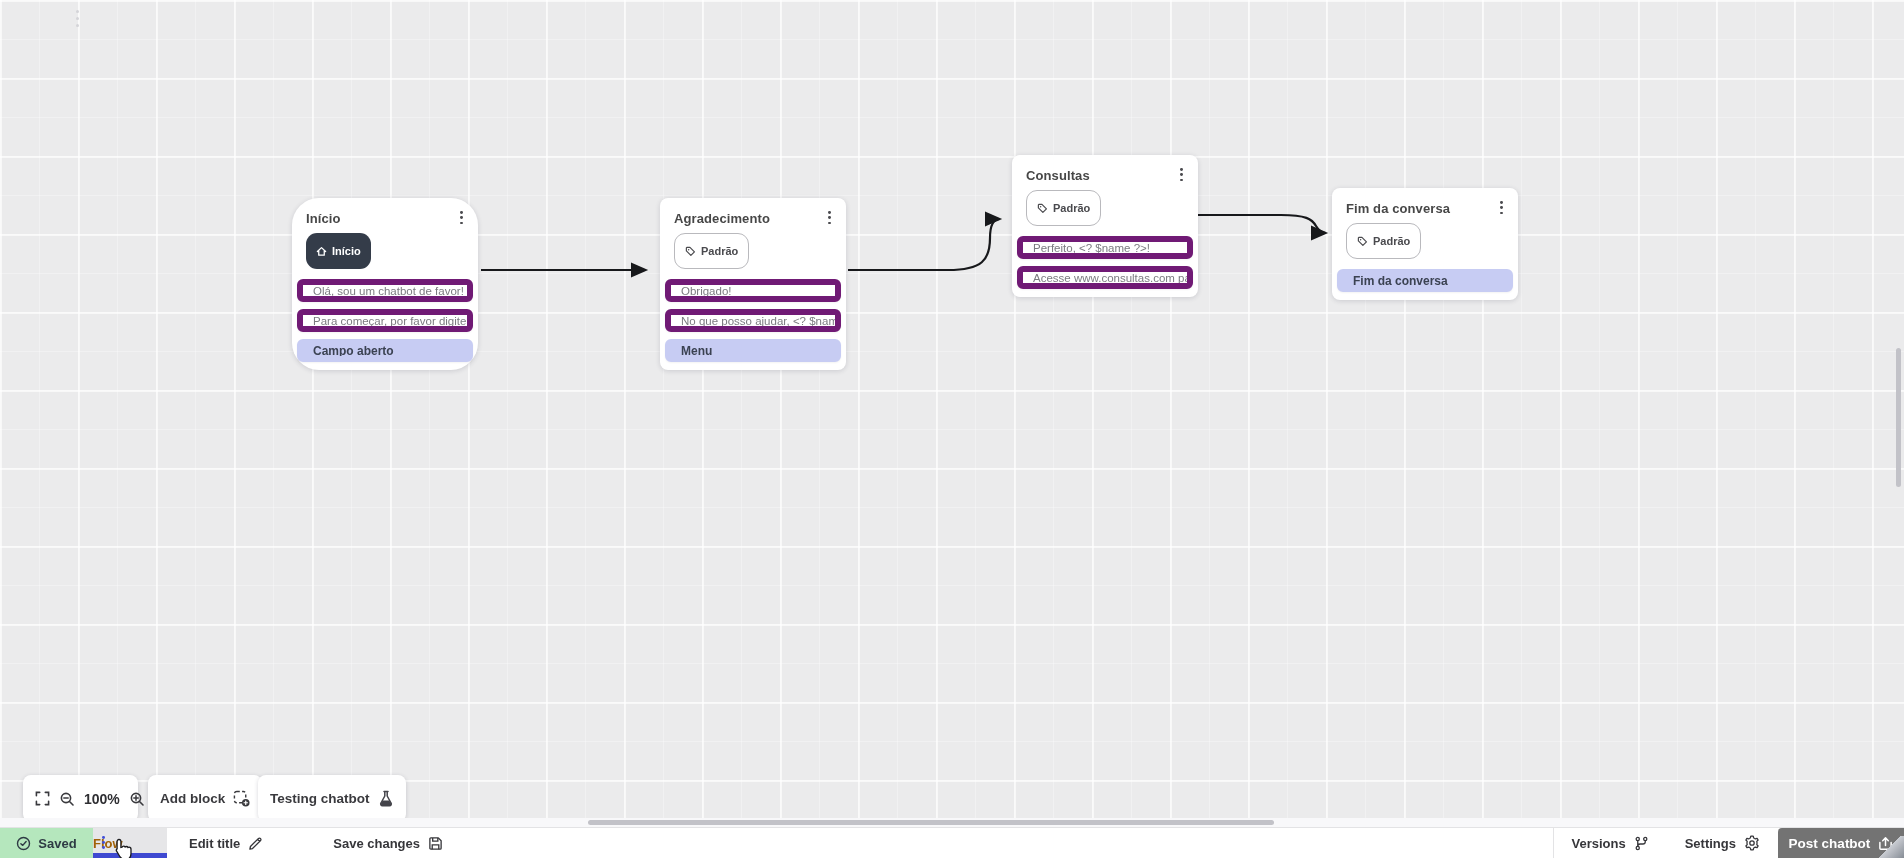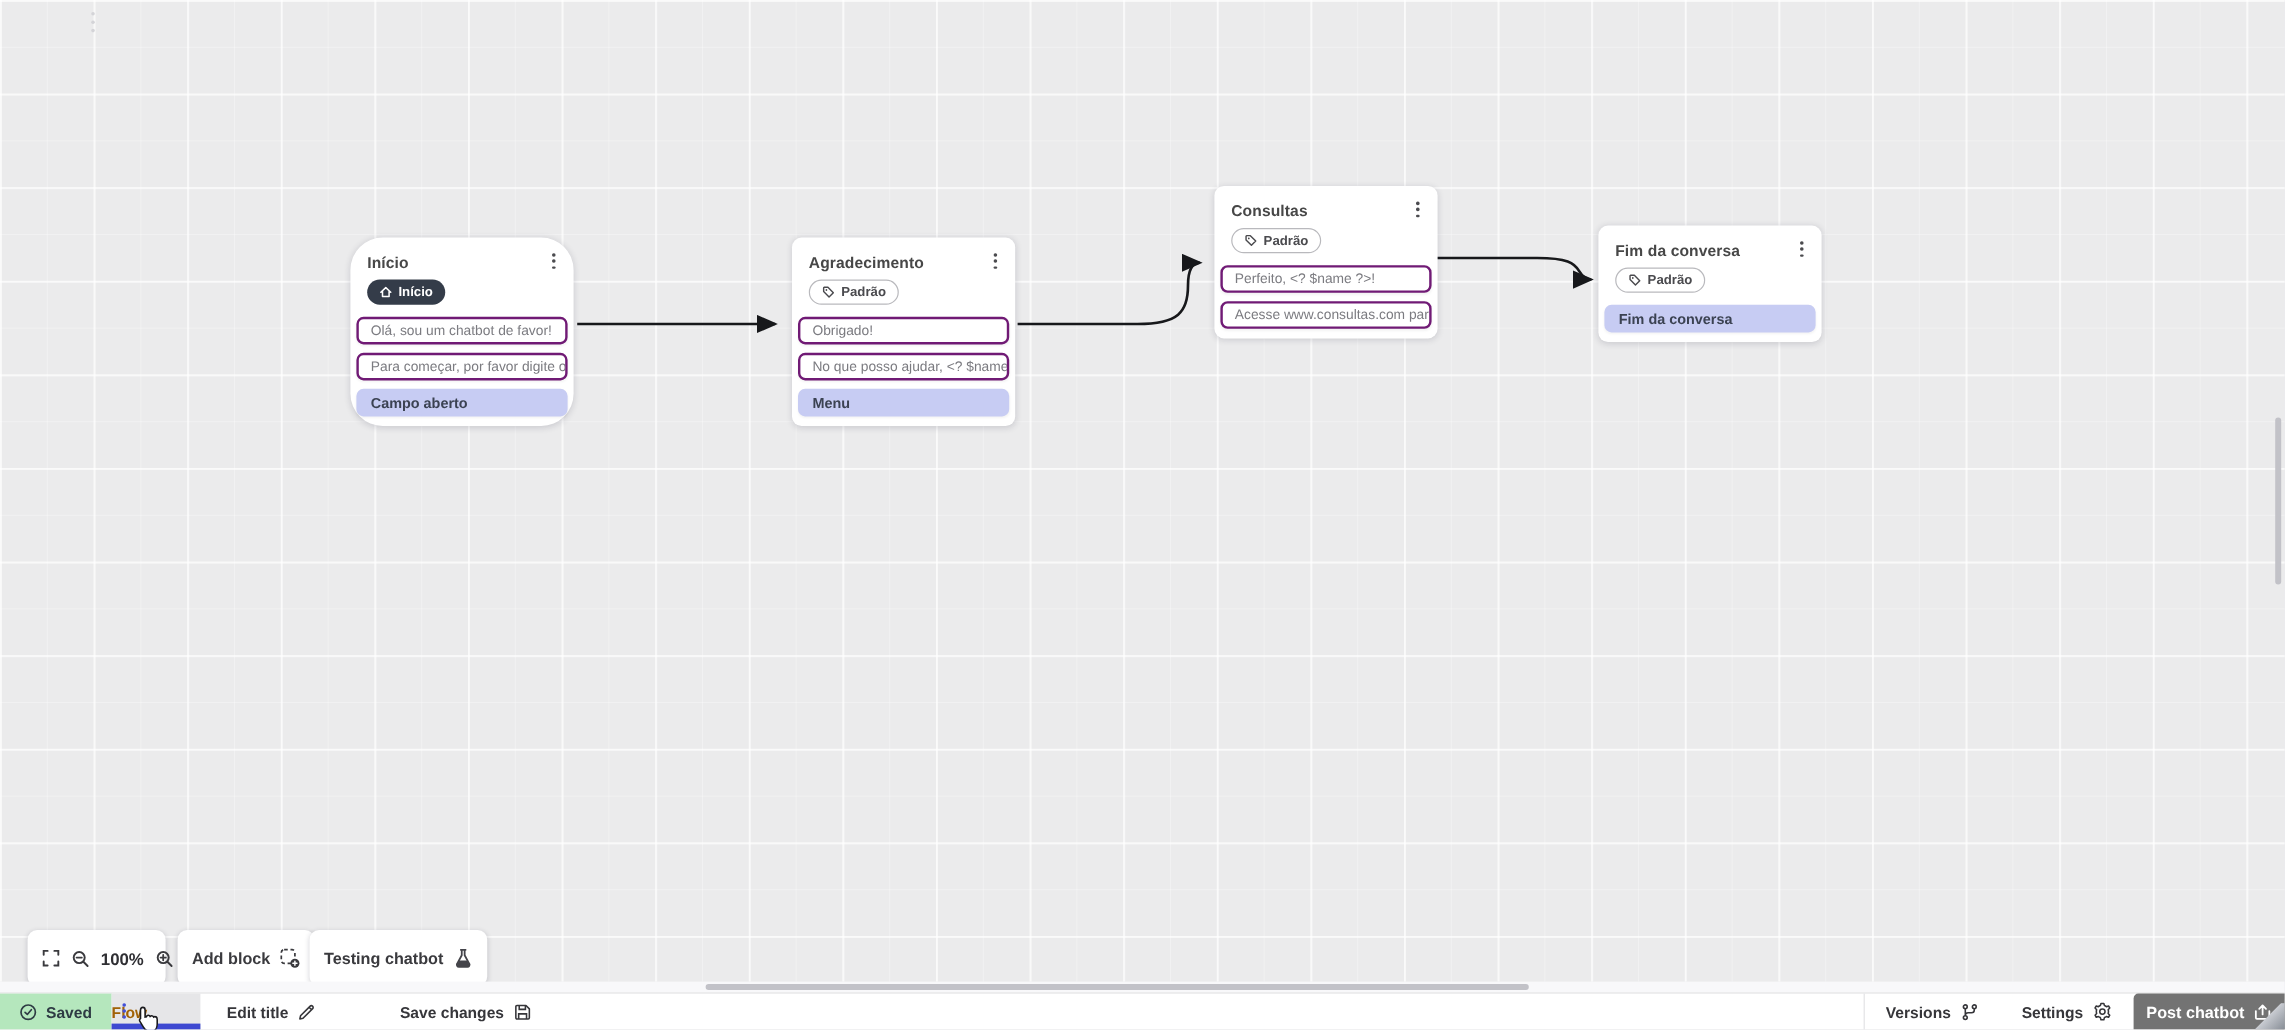--- a/index.html
+++ b/index.html
@@ -26,28 +26,28 @@
   .node {
     position:absolute; width:186px; background:#fff; border-radius:8px;
     box-shadow:0 1px 5px rgba(40,40,60,.16); padding-bottom:1px;
   }
   .node-h { display:flex; justify-content:space-between; align-items:flex-end; padding:11px 12px 0 14px; }
   .node-title { font-size:13px; font-weight:700; color:#474747; letter-spacing:.1px; }
   .kebab { display:flex; flex-direction:column; gap:2.5px; padding:2px 3px; cursor:pointer; }
   .kebab i { width:2.8px; height:2.8px; border-radius:50%; background:#4b4b4f; }
 
   .badge-wrap { margin:7px 0 0 14px; }
-  .badge { display:inline-flex; align-items:center; gap:5px; height:21px; padding:0 10px; border-radius:11px; font-size:11px; font-weight:700; }
+  .badge { display:inline-flex; align-items:center; gap:5px; height:36px; padding:0 10px; border-radius:11px; font-size:11px; font-weight:700; }
   .badge.dark { background:#343c49; color:#ffffff; }
   .badge.outline { background:#fff; border:1.4px solid #b9b9bd; color:#4a4a4e; }
 
   .rows { margin-top:10px; }
   .row {
     display:flex; align-items:center; height:23px; margin:0 5px 7px 5px; padding:0 10px;
-    background:#fff; border:2px solid #701a75; border-radius:6px;
+    background:#fff; border:6px solid #701a75; border-radius:6px;
     font-size:11.5px; color:#7b7b80; white-space:nowrap; overflow:hidden;
     box-shadow:0 1px 2px rgba(0,0,0,.05);
   }
   .row.action { background:#c7ccf3; border-color:#c7ccf3; color:#3b4252; font-weight:700; font-size:12px; }
 
   
   .fbtn {
     position:absolute; top:775px; height:47px; display:flex; align-items:center; gap:8px;
     background:#fff; border-radius:8px; padding:0 12px; box-shadow:0 1px 4px rgba(40,40,60,.18);
     font-size:13.5px; font-weight:700; color:#3a3a3e; cursor:pointer;

